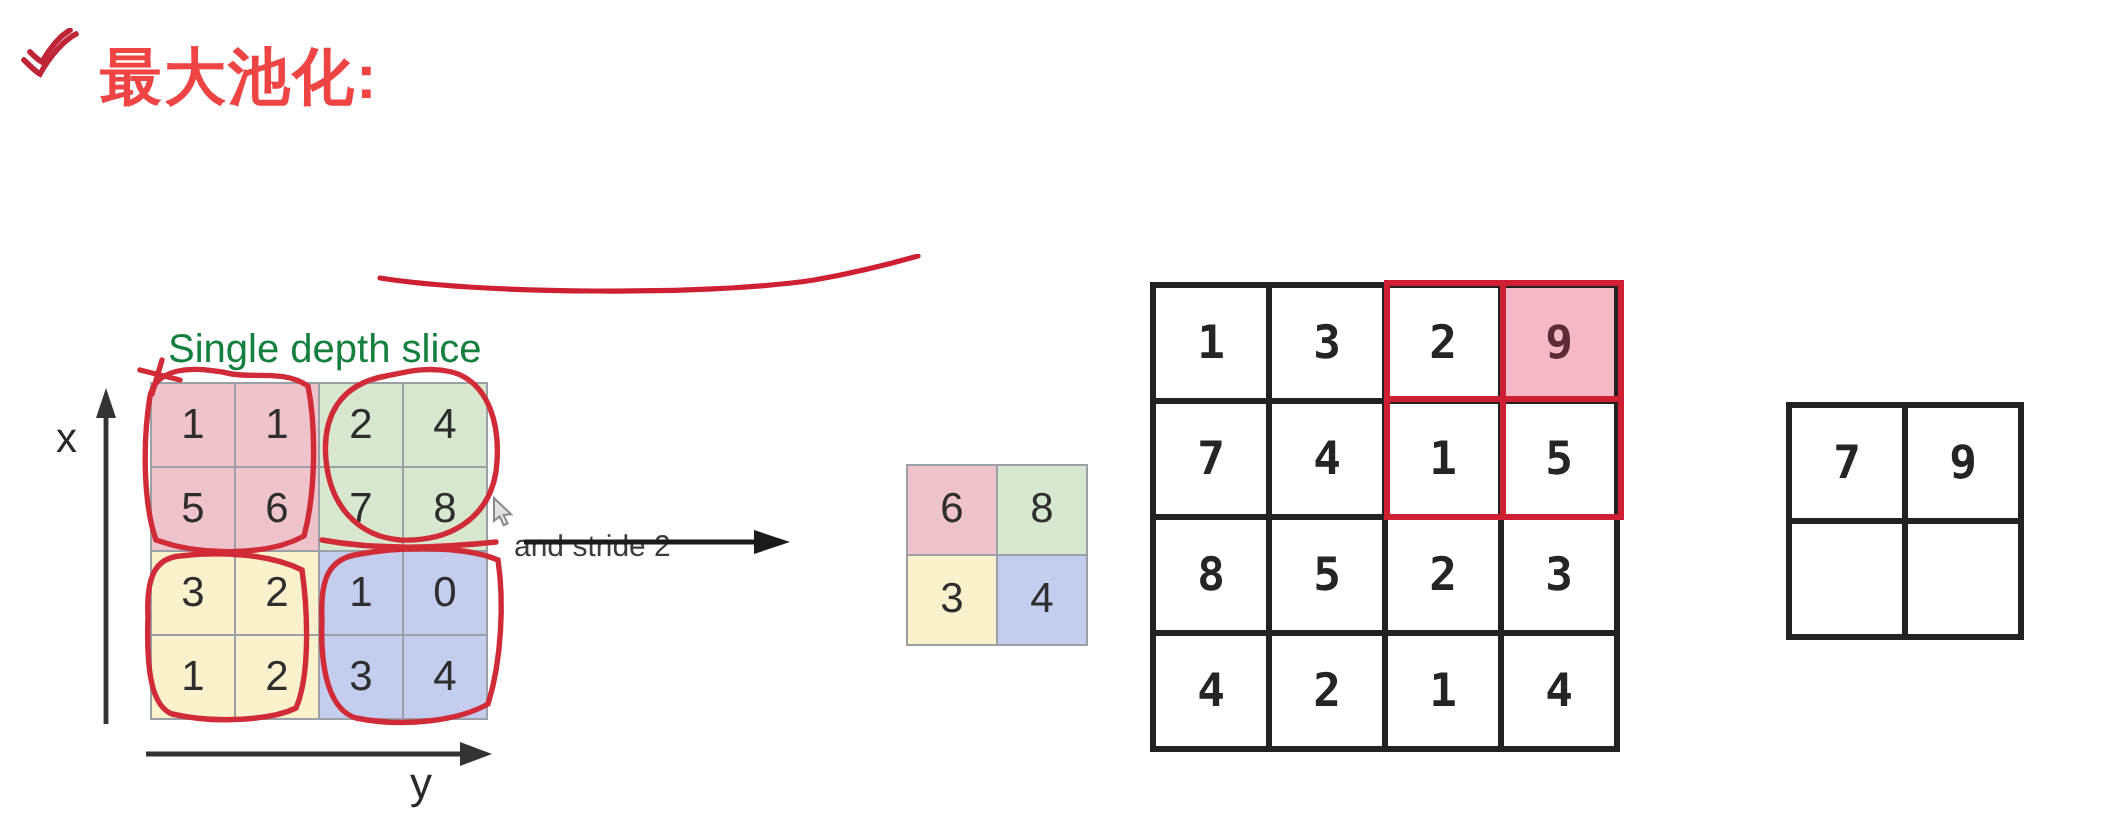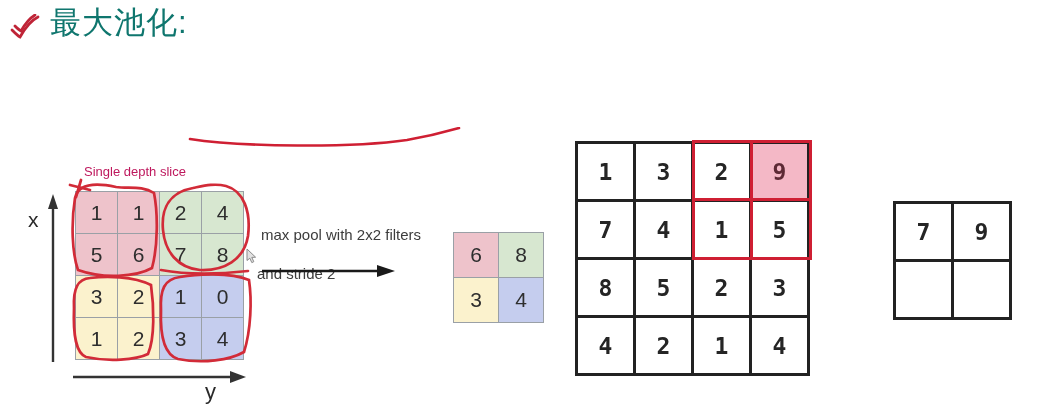--- a/index.html
+++ b/index.html
@@ -3,26 +3,26 @@
 <meta charset="utf-8">
 <style>
   html,body { margin:0; padding:0; background:#fff; }
   .stage {
     position:relative; width:1053px; height:411px; background:#ffffff;
     font-family:"Liberation Sans", sans-serif; overflow:hidden;
   }
   .abs { position:absolute; }
 
   
-  .hdr-title { left:50px; top:2px; font-size:31px; font-weight:normal; color:#0f766e; letter-spacing:1px; }
+  .hdr-title { left:50px; top:18px; font-size:31px; font-weight:bold; color:#ef4444; letter-spacing:1px; }
 
   
   .mp-title { left:209px; top:108px; font-size:24px; color:#2b2b2b; letter-spacing:0.5px; }
 
-  .sds-label { left:84px; top:164px; font-size:13px; color:#be185d; }
+  .sds-label { left:84px; top:164px; font-size:20px; color:#15803d; }
 
   
   .grid { display:grid; }
   .cell { display:flex; align-items:center; justify-content:center; }
 
   .input-grid {
     left:75px; top:191px;
     grid-template-columns:repeat(4,41px); grid-template-rows:repeat(4,41px);
     gap:1px; padding:1px; background:#9aa0a6;
   }
@@ -131,21 +131,20 @@
 
       <path d="M135,10 C112,14 103,30 105,52 C107,74 120,90 142,92 C166,93 186,82 190,58 C193,34 186,13 168,8 C156,5 145,8 135,10"></path>
       <path d="M103,92 C130,97 162,96 190,93"></path>
 
       <path d="M32,100 C20,101 15,110 16,130 C15,158 18,175 28,179 C50,184 78,182 90,176 C97,160 96,128 93,107 C75,98 48,98 32,100"></path>
 
       <path d="M122,99 C106,101 102,112 103,132 C102,158 107,177 120,181 C145,186 172,182 186,174 C193,152 194,122 191,102 C172,94 138,96 122,99"></path>
     </g>
   </svg>
 
-  <div class="abs op-line1">max pool with 2x2 filters</div>
   <div class="abs op-line2">and stride 2</div>
   <svg class="abs" style="left:246px; top:248px;" width="12" height="16" viewBox="0 0 12 16">
     <path d="M1,1 L1,12.5 L3.8,10.2 L5.8,14.6 L7.8,13.7 L5.8,9.4 L9.6,9.2 Z" fill="#e2e2e2" stroke="#8a8a8a" stroke-width="1"></path>
   </svg>
   <svg class="abs" style="left:259px; top:262px;" width="140" height="18" viewBox="0 0 140 18">
     <line x1="3" y1="9" x2="119" y2="9" stroke="#1a1a1a" stroke-width="2.5"></line>
     <polygon points="118,3 136,9 118,15" fill="#1a1a1a"></polygon>
   </svg>
 
   <div class="abs grid result-grid">

